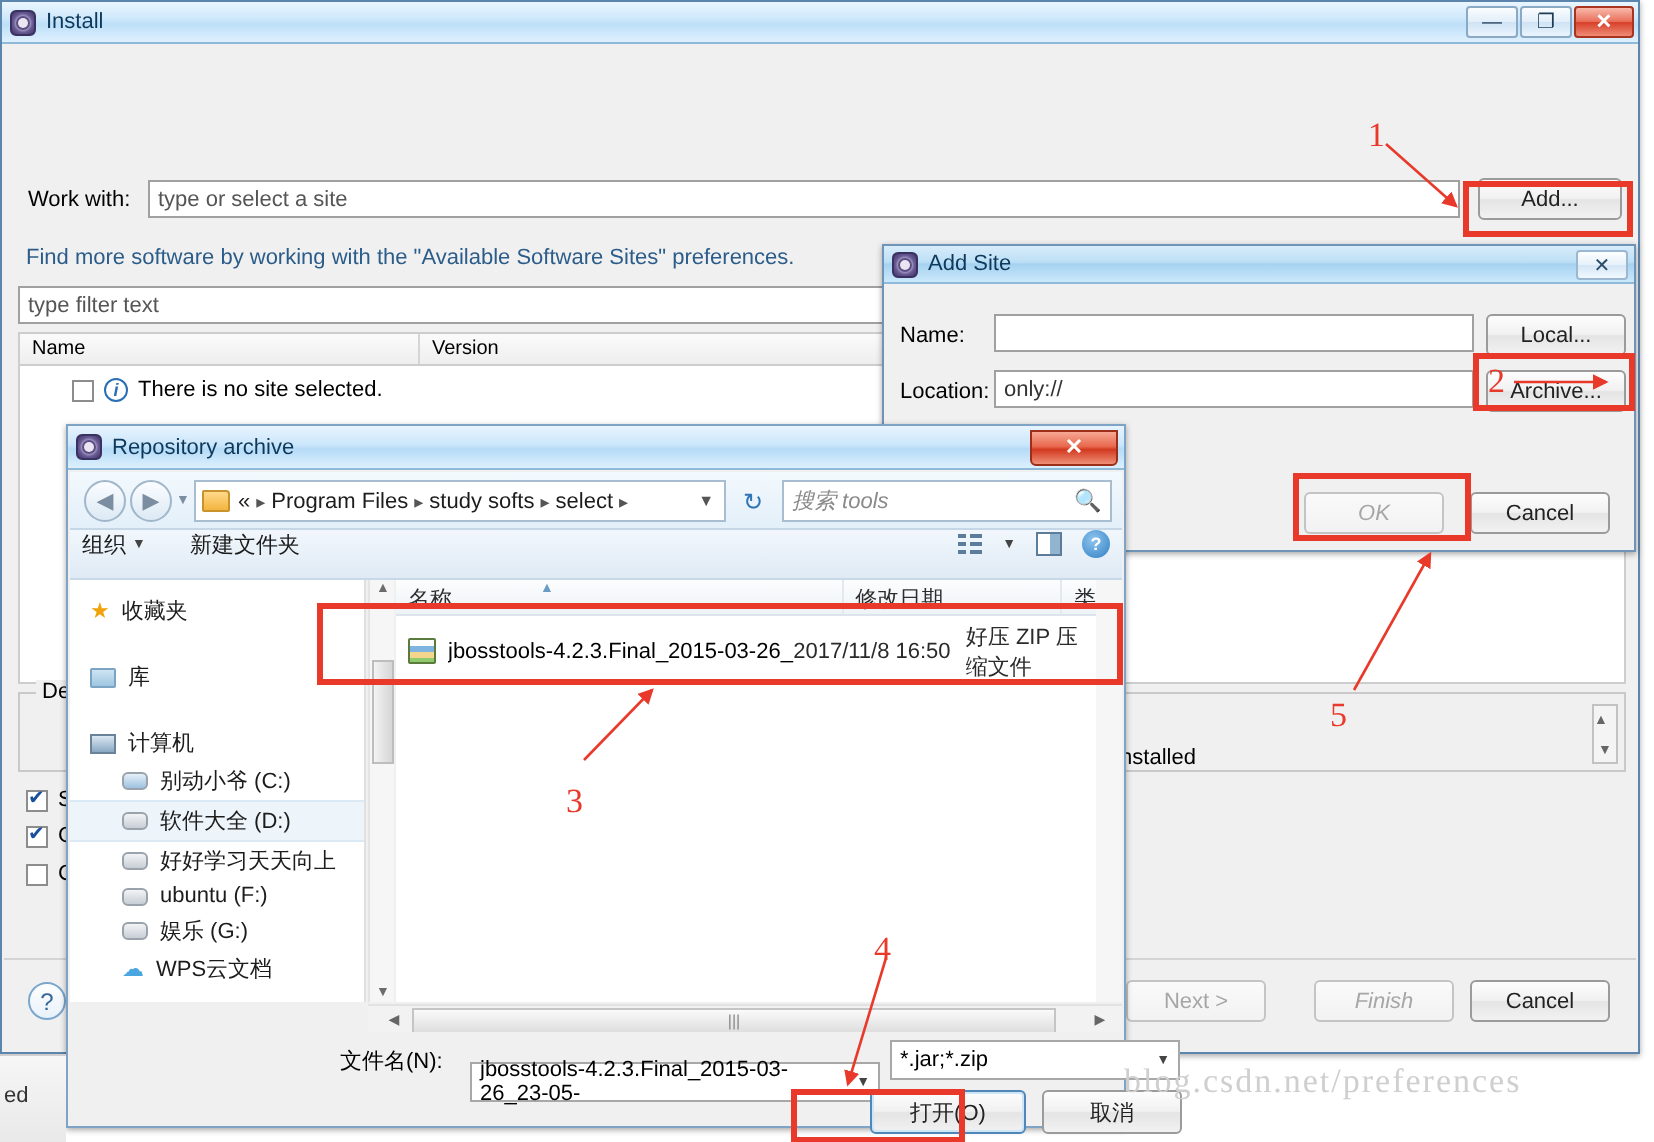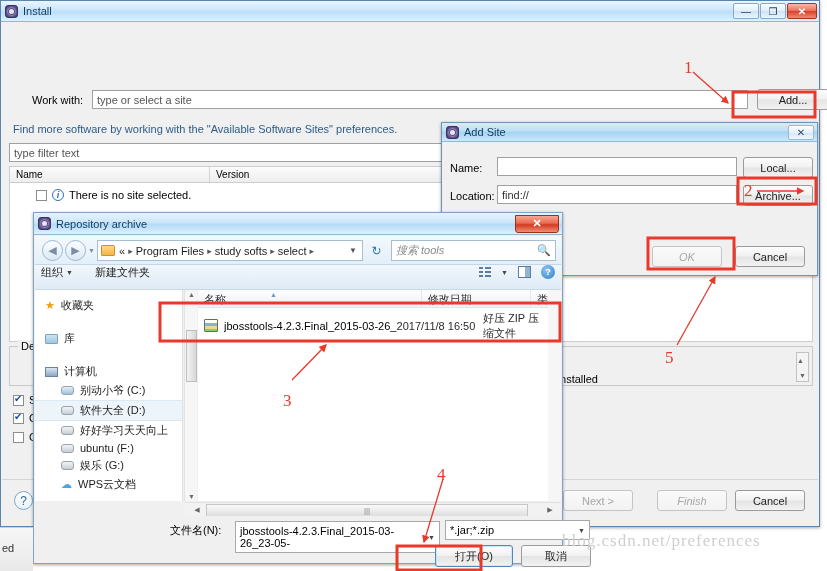--- a/index.html
+++ b/index.html
@@ -100,21 +100,21 @@
   .inst-icon { position:absolute; right:14px; top:6px; width:60px; height:46px; }
   .monitor { position:absolute; right:2px; top:2px; width:42px; height:34px;
     border:2px solid #9aa6b2; border-radius:2px;
     background: linear-gradient(to bottom,#eef5fb,#cfdeec);}
   .monitor::after{ content:''; position:absolute; left:13px; bottom:-6px; width:16px; height:5px; background:#b7c2cd;}
   .cd { position:absolute; left:6px; top:16px; width:24px; height:24px; border-radius:50%;
     background: radial-gradient(circle at 40% 35%, #ffffff 0%, #d9dce6 30%, #9fb0c9 55%, #7c8ca6 75%, #c3ccd9 100%);
     border:1px solid #8a97ab; }
   .cd::after{content:''; position:absolute; left:9px; top:9px; width:6px; height:6px; border-radius:50%; background:#f4f6fa; border:1px solid #9aa6b8;}
 
-  #workRow { position:absolute; left:19px; top:81px; right:1px; height:38px; background:#f0f0f0; }
+  #workRow { position:absolute; left:1px; top:81px; right:1px; height:38px; background:#f0f0f0; }
   #workRow .lbl { position:absolute; left:12px; top:12px; }
   #workWith { position:absolute; left:72px; top:8px; width:656px; }
   #addBtn { position:absolute; left:737px; top:7px; width:72px; }
 
   #hintText { position:absolute; left:12px; top:122px; font-size:11px; color:#2b5c8a; }
 
   #filterBox { position:absolute; left:8px; top:142px; width:804px; }
   #tableHead { position:absolute; left:8px; top:165px; width:804px; height:17px;
     background: linear-gradient(to bottom,#fbfbfb,#eeeeee); border:1px solid #cdcdcd; display:flex; }
   #tableHead .th { font-size:10px; padding:2px 0 0 6px; border-right:1px solid #d5d5d5; height:100%; }
@@ -253,21 +253,21 @@
   #hScroll .hthumb { position:absolute; left:22px; width:322px; height:13px;
      background:linear-gradient(to bottom,#fafafa,#dedede); border:1px solid #c5c5c5;
      display:flex; align-items:center; justify-content:center; font-size:8px; color:#888;}
   #hScroll .har { width:14px; text-align:center; font-size:7px; color:#666;}
   #hScroll .har.left { position:absolute; left:6px; }
   #hScroll .har.right { position:absolute; right:4px; }
   #vdrop { position:absolute; left:150px; bottom:48px; font-size:7px; color:#666;}
 
   #fwFooter { position:absolute; left:1px; right:1px; bottom:1px; height:46px; background:#f0f0f0;}
   #fnLabel  { position:absolute; left:135px; top:7px; font-size:11px;text-align:center; }
-  #fnField  { position:absolute; left:200px; top:5px; width:205px; height:32px; background:#fff;
+  #fnField  { position:absolute; left:200px; top:15px; width:205px; height:20px; background:#fff;
      border:1px solid #a8a8a8; display:flex; align-items:center; padding:0 4px; font-size:11px; }
   #fnField .dd { margin-left:auto; font-size:7px; color:#444; }
   #ftField  { position:absolute; left:410px; top:4px; width:145px; height:20px; background:#fff;
      border:1px solid #a8a8a8; display:flex; align-items:center; padding:0 4px; font-size:11px; }
   #ftField .dd { margin-left:auto; font-size:7px; color:#444; }
   #openBtn  { position:absolute; left:400px; top:29px; width:78px; height:22px; }
   #quxiaoBtn{ position:absolute; left:486px; top:29px; width:70px; height:22px; }
 
   
   #taskbar { position:absolute; left:0; bottom:0; width:33px; height:44px;
@@ -358,21 +358,21 @@
   <div class="win" id="addSiteWin">
     <div class="titlebar">
       <span class="eclipse-ico"></span>
       <span class="tb-title">Add Site</span>
       <span class="xbtn-sm">✕</span>
     </div>
     <div id="asBody">
       <span class="lbl" id="asName">Name:</span>
       <span class="lbl" id="asLoc">Location:</span>
       <div class="field" id="asNameF"></div>
-      <div class="field" id="asLocF">find://</div>
+      <div class="field" id="asLocF">only://</div>
       <div class="btn" id="localBtn">Local...</div>
       <div class="btn" id="archiveBtn">Archive...</div>
       <div class="btn disabled" id="okBtn">OK</div>
       <div class="btn" id="asCancel">Cancel</div>
     </div>
   </div>
 
   <div class="win" id="fileWin">
     <div class="titlebar">
       <span class="eclipse-ico"></span>

